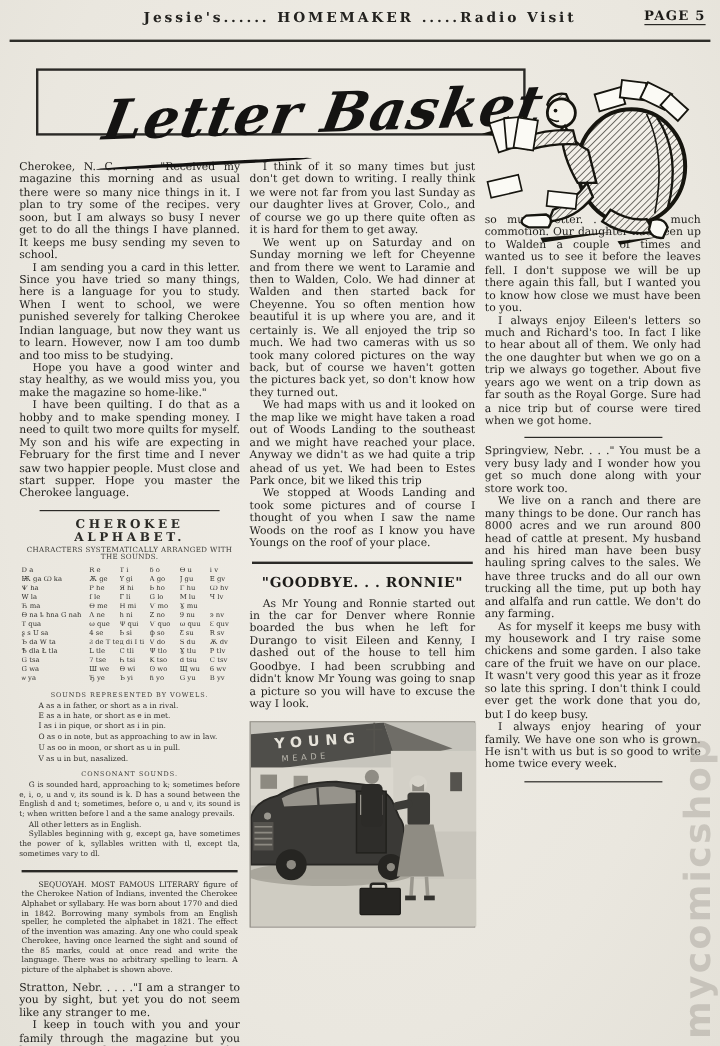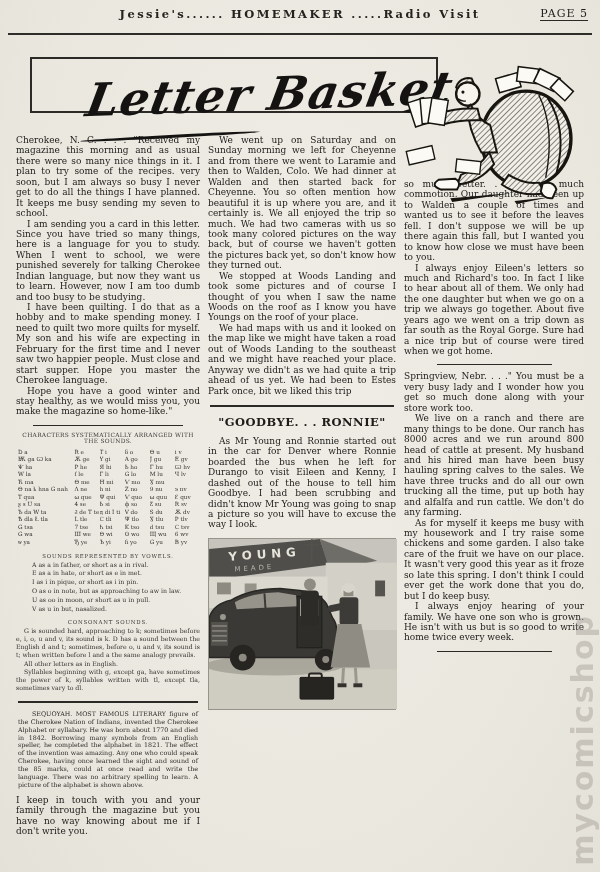--- a/index.html
+++ b/index.html
@@ -3,21 +3,21 @@
 <meta charset="utf-8">
 <style>
   html,body{margin:0;padding:0;background:#777;}
   .page{position:relative;width:600px;height:872px;overflow:hidden;
         background:#edeae2;
         background-image:radial-gradient(ellipse at 50% 40%, #f0ede6 0%, #eae7df 70%, #e4e1d8 100%);
         font-family:"DejaVu Serif","Liberation Serif",serif;color:#1d1c19;}
   
   .hdr{position:relative;height:24px;padding-top:7px;}
   .masthead{display:block;text-align:center;font-size:11.5px;font-weight:bold;letter-spacing:2.4px;color:#23221f;}
-  .pagelabel{position:absolute;right:12px;top:7px;font-size:11px;font-weight:normal;letter-spacing:1px;border-bottom:1.5px solid #2a2926;margin-left:26px;}
+  .pagelabel{position:absolute;right:12px;top:7px;font-size:11px;font-weight:bold;letter-spacing:1px;border-bottom:1.5px solid #2a2926;margin-left:26px;}
   .hdr-rule{border-top:2.5px solid #2e2d29;margin:2px 8px 0 8px;}
   
   .banner-row{position:relative;height:96px;}
   .banner-box{position:absolute;left:30px;top:22px;width:404px;height:52px;border:2.5px solid #2b2a27;}
   .banner-title{position:absolute;left:56px;top:8px;font-size:46px;font-weight:bold;font-style:italic;
         letter-spacing:1px;color:#141312;transform:skewX(-12deg) rotate(-2deg);white-space:nowrap;}
   .banner-swash{position:absolute;left:48px;top:76px;width:180px;height:3px;background:#141312;
         border-radius:50%;transform:rotate(-3deg);}
   .mailman{position:absolute;top:24px;right:4px;width:198px;height:146px;}
   
@@ -107,25 +107,26 @@
       <path d="M118,146 l36,-4 -34,7 z" fill="#16150f"></path>
     </svg>
   </div>
 
   <div class="cols">
 
     <div>
       <div class="flow first-flush">
 
       <p>Cherokee, N. C. . . . "Received my magazine this morning and as usual there were so many nice things in it.  I plan to try some of the recipes. very soon, but I am always so busy I never get to do all the things I have planned.  It keeps me busy sending my seven to school.</p>
-          <p>I am sending you a card in this letter.  Since you have tried so many things,  here is a language for you to study.  When I went to school, we were punished severely for talking Cherokee Indian language,  but now they want us to learn.  However,  now I am too dumb and too busy to be studying.</p>
+          <p>I am sending you a card in this letter.  Since you have tried so many things,  here is a language for you to study.  When I went to school, we were punished severely for talking Cherokee Indian language,  but now they want us to learn.  However,  now I am too dumb and too miss to be studying.</p>
+          <p>Hope you have a good winter and stay healthy, as we would miss you, you make the magazine so home-like."</p>
           <p>I have been quilting. I do that as a hobby and to make spending money.  I need to quilt two more quilts for myself.  My son and his wife are expecting in February for the first time and I never saw two happier people.  Must close and start supper.  Hope you master the Cherokee language.</p>
-          <p>Hope you have a good winter and stay healthy, as we would miss you, you make the magazine so home-like."</p>
         </div>
       <div class="hr-center"></div>
+      <div class="alpha-title">CHEROKEE ALPHABET.</div>
       <div class="alpha-sub">CHARACTERS SYSTEMATICALLY ARRANGED WITH THE SOUNDS.</div>
       <div class="syl">
 
           <div class="syl-row">
             <span class="syl-c0">D a</span>
             <span class="syl-c">R e</span>
             <span class="syl-c">T i</span>
             <span class="syl-c">δ o</span>
             <span class="syl-c">Ѳ u</span>
             <span class="syl-c">i v</span>
@@ -255,30 +256,32 @@
       <p>G is sounded hard, approaching to k; sometimes before e, i, o, u and v, its sound is k.  D has a sound between the English d and t; sometimes, before o, u and v, its sound is t; when written before l and a the same analogy prevails.</p>
           <p>All other letters as in English.</p>
           <p>Syllables beginning with g, except ga, have sometimes the power of k, syllables written with tl, except tla, sometimes vary to dl.</p>
         </div>
       <div class="hr-full"></div>
       <div class="caption">
         <p>SEQUOYAH. MOST FAMOUS LITERARY figure of the Cherokee Nation of Indians, invented the Cherokee Alphabet or syllabary.  He was born about 1770 and died in 1842.  Borrowing many symbols from an English speller, he completed the alphabet in 1821.  The effect of the invention was amazing.  Any one who could speak Cherokee, having once learned the sight and sound of the 85 marks, could at once read and write the language.  There was no arbitrary spelling to learn.  A picture of the alphabet is shown above.</p>
       </div>
       <div class="flow first-flush" style="margin-top:6px;">
 
+      <p>Stratton, Nebr. . . . ."I am a stranger to you by sight,  but yet you do not seem like any stranger to me.</p>
           <p>I keep in touch with you and your family through the magazine but you have no way knowing about me if I don't write you.</p>
         </div>
     </div>
 
     <div>
       <div class="flow all-indent">
 
+      <p>I think of it so many times but just don't get down to writing. I really think we were not far from you last Sunday as our daughter lives at Grover, Colo., and of course we go up there quite often as it is hard for them to get away.</p>
           <p>We went up on Saturday and on Sunday morning we left for Cheyenne and from there we went to Laramie and then to Walden, Colo. We had dinner at Walden and then started back for Cheyenne.  You so often mention how beautiful it is up where you are, and it certainly is.  We all enjoyed the trip so much.  We had two cameras with us so took many colored pictures on the way back, but of course we haven't gotten the pictures back yet, so don't know how they turned out.</p>
+          <p>We had maps with us and it looked on the map like we might have taken a road out of Woods Landing to the southeast and we might have reached your place.  Anyway we didn't as we had quite a trip ahead of us yet.  We had been to Estes Park once,  bit we liked this trip</p>
           <p>We stopped at Woods Landing and took some pictures and of course I thought of you when I saw the name Woods on the roof as I know you have Youngs on the roof of your place.</p>
-          <p>We had maps with us and it looked on the map like we might have taken a road out of Woods Landing to the southeast and we might have reached your place.  Anyway we didn't as we had quite a trip ahead of us yet.  We had been to Estes Park once,  bit we liked this trip</p>
         </div>
       <div class="hr-full"></div>
       <div class="goodbye-title">"GOODBYE. . . RONNIE"</div>
       <div class="flow all-indent">
 
       <p>As Mr Young and Ronnie started out in the car for Denver where Ronnie boarded the bus when he left for Durango to visit Eileen and Kenny,  I dashed out of the house to tell him Goodbye. I had been scrubbing and didn't know Mr Young was going to snap a picture so you will have to excuse the way I look.</p>
         </div>
       <figure class="photo" style="margin:8px 0 0 0;">
         <svg viewBox="0 0 190 172" width="188" height="170">
           <rect width="190" height="172" fill="#c6c4bc"></rect>

